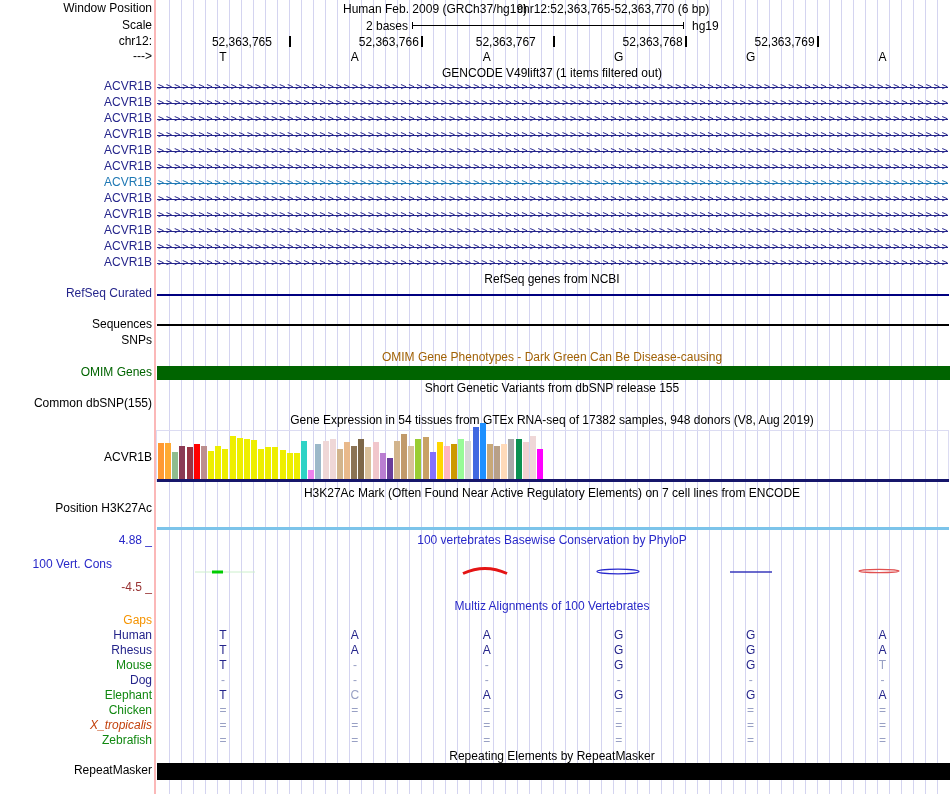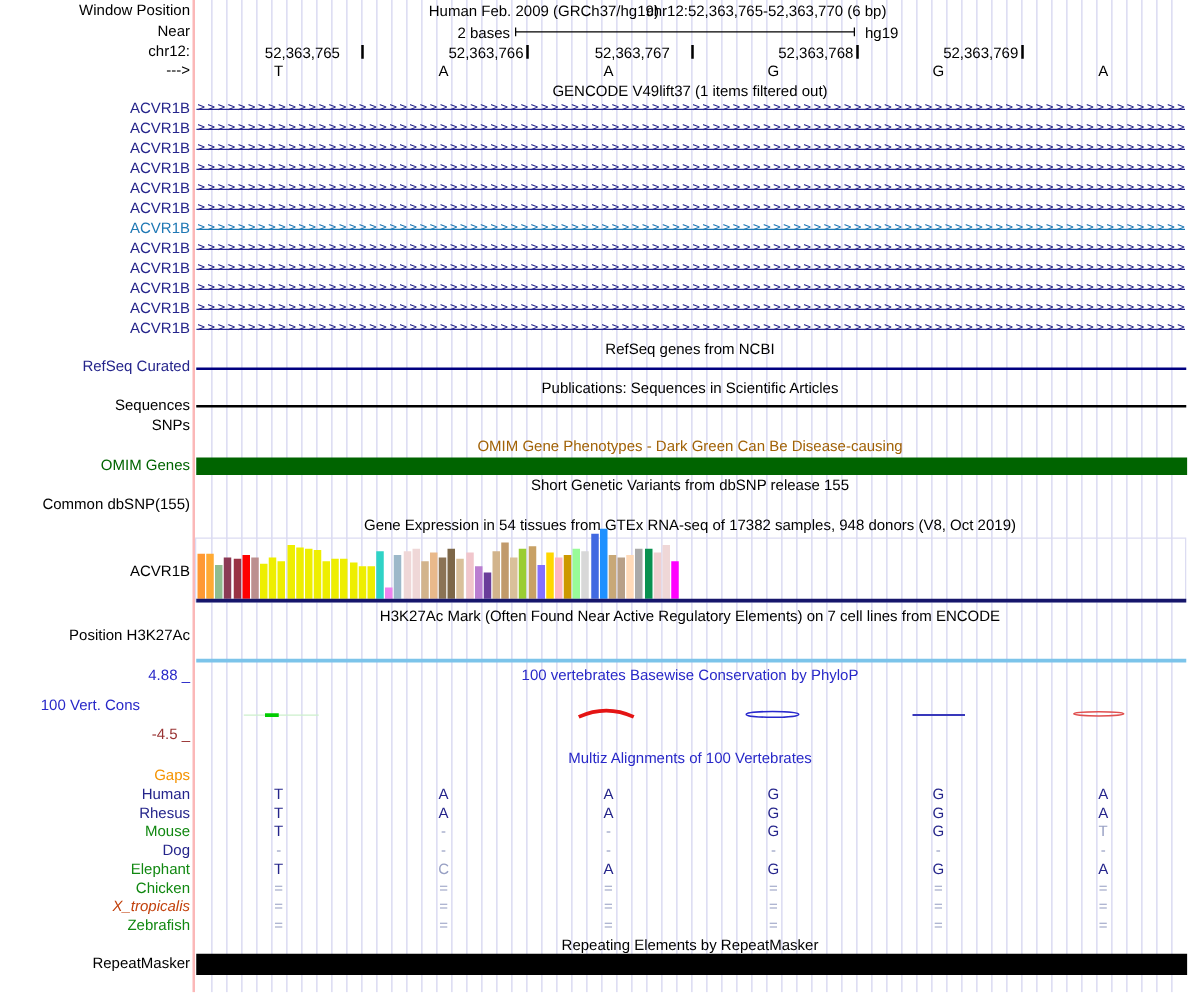--- a/index.html
+++ b/index.html
@@ -105,21 +105,21 @@
       <div class="gridline" style="left: 913px;"></div>
       <div class="gridline" style="left: 925px;"></div>
       <div class="gridline" style="left: 937px;"></div>
     </div>
   <div id="pink-line"></div>
 
   <div class="gutter-label" style="top:2px">Window Position</div>
   <div class="abs" style="left:343px; top:2px">Human Feb. 2009 (GRCh37/hg19)</div>
   <div class="abs" style="left:517px; top:2px">chr12:52,363,765-52,363,770 (6 bp)</div>
 
-  <div class="gutter-label" style="top:19px">Near</div>
+  <div class="gutter-label" style="top:19px">Scale</div>
   <div class="abs" style="left:320px; top:19px; width:88px; text-align:right">2 bases</div>
   <div id="scale-line"></div>
   <div class="abs" style="left:692px; top:19px">hg19</div>
 
   <div class="gutter-label" style="top:35px">chr12:</div>
   <div id="coords">
       <div class="coord-label" style="left: 196.917px; text-align: center;">52,363,765</div>
       <div class="coord-tick" style="left: 288.917px;"></div>
       <div class="coord-label" style="left: 328.833px;">52,363,766</div>
       <div class="coord-tick" style="left: 420.833px;"></div>
@@ -202,34 +202,33 @@
       <div class="gene-row" style="top: 258px;">
         <div class="gene-line" style="background: rgb(37, 37, 139);"></div>
         <div class="gene-arrows" style="color: rgb(37, 37, 139);">&gt;&gt;&gt;&gt;&gt;&gt;&gt;&gt;&gt;&gt;&gt;&gt;&gt;&gt;&gt;&gt;&gt;&gt;&gt;&gt;&gt;&gt;&gt;&gt;&gt;&gt;&gt;&gt;&gt;&gt;&gt;&gt;&gt;&gt;&gt;&gt;&gt;&gt;&gt;&gt;&gt;&gt;&gt;&gt;&gt;&gt;&gt;&gt;&gt;&gt;&gt;&gt;&gt;&gt;&gt;&gt;&gt;&gt;&gt;&gt;&gt;&gt;&gt;&gt;&gt;&gt;&gt;&gt;&gt;&gt;&gt;&gt;&gt;&gt;&gt;&gt;&gt;&gt;&gt;&gt;&gt;&gt;&gt;&gt;&gt;&gt;&gt;&gt;&gt;&gt;&gt;&gt;&gt;&gt;&gt;&gt;&gt;&gt;</div>
       </div>
     </div>
 
   <div class="center-title" style="top:273px">RefSeq genes from NCBI</div>
   <div class="gutter-label" style="top:287px; color:#25258B">RefSeq Curated</div>
   <div id="refseq-line" class="hline"></div>
 
-  <div class="center-title" style="top:304px">Publications: Sequences in Scientific Articles</div>
   <div class="gutter-label" style="top:318px">Sequences</div>
   <div id="seq-line" class="hline"></div>
 
   <div class="gutter-label" style="top:334px">SNPs</div>
 
   <div class="center-title" style="top:351px; color:#a16207">OMIM Gene Phenotypes - Dark Green Can Be Disease-causing</div>
   <div class="gutter-label" style="top:366px; color:#006400">OMIM Genes</div>
   <div id="omim-bar"></div>
 
   <div class="center-title" style="top:382px">Short Genetic Variants from dbSNP release 155</div>
   <div class="gutter-label" style="top:397px">Common dbSNP(155)</div>
 
-  <div class="center-title" style="top:414px">Gene Expression in 54 tissues from GTEx RNA-seq of 17382 samples, 948 donors (V8, Oct 2019)</div>
+  <div class="center-title" style="top:414px">Gene Expression in 54 tissues from GTEx RNA-seq of 17382 samples, 948 donors (V8, Aug 2019)</div>
   <div class="gutter-label" style="top:451px">ACVR1B</div>
   <div id="gtex-box"></div>
   <div id="gtex-bars">
       <div class="gtex-bar" style="left: 158px; top: 443px; height: 36px; background: rgb(255, 153, 51);"></div>
       <div class="gtex-bar" style="left: 165.2px; top: 443px; height: 36px; background: rgb(255, 170, 51);"></div>
       <div class="gtex-bar" style="left: 172.3px; top: 452px; height: 27px; background: rgb(143, 188, 143);"></div>
       <div class="gtex-bar" style="left: 179.4px; top: 446px; height: 33px; background: rgb(139, 58, 85);"></div>
       <div class="gtex-bar" style="left: 186.6px; top: 447px; height: 32px; background: rgb(153, 51, 68);"></div>
       <div class="gtex-bar" style="left: 193.8px; top: 444px; height: 35px; background: rgb(255, 0, 0);"></div>
       <div class="gtex-bar" style="left: 200.9px; top: 446px; height: 33px; background: rgb(188, 143, 143);"></div>

